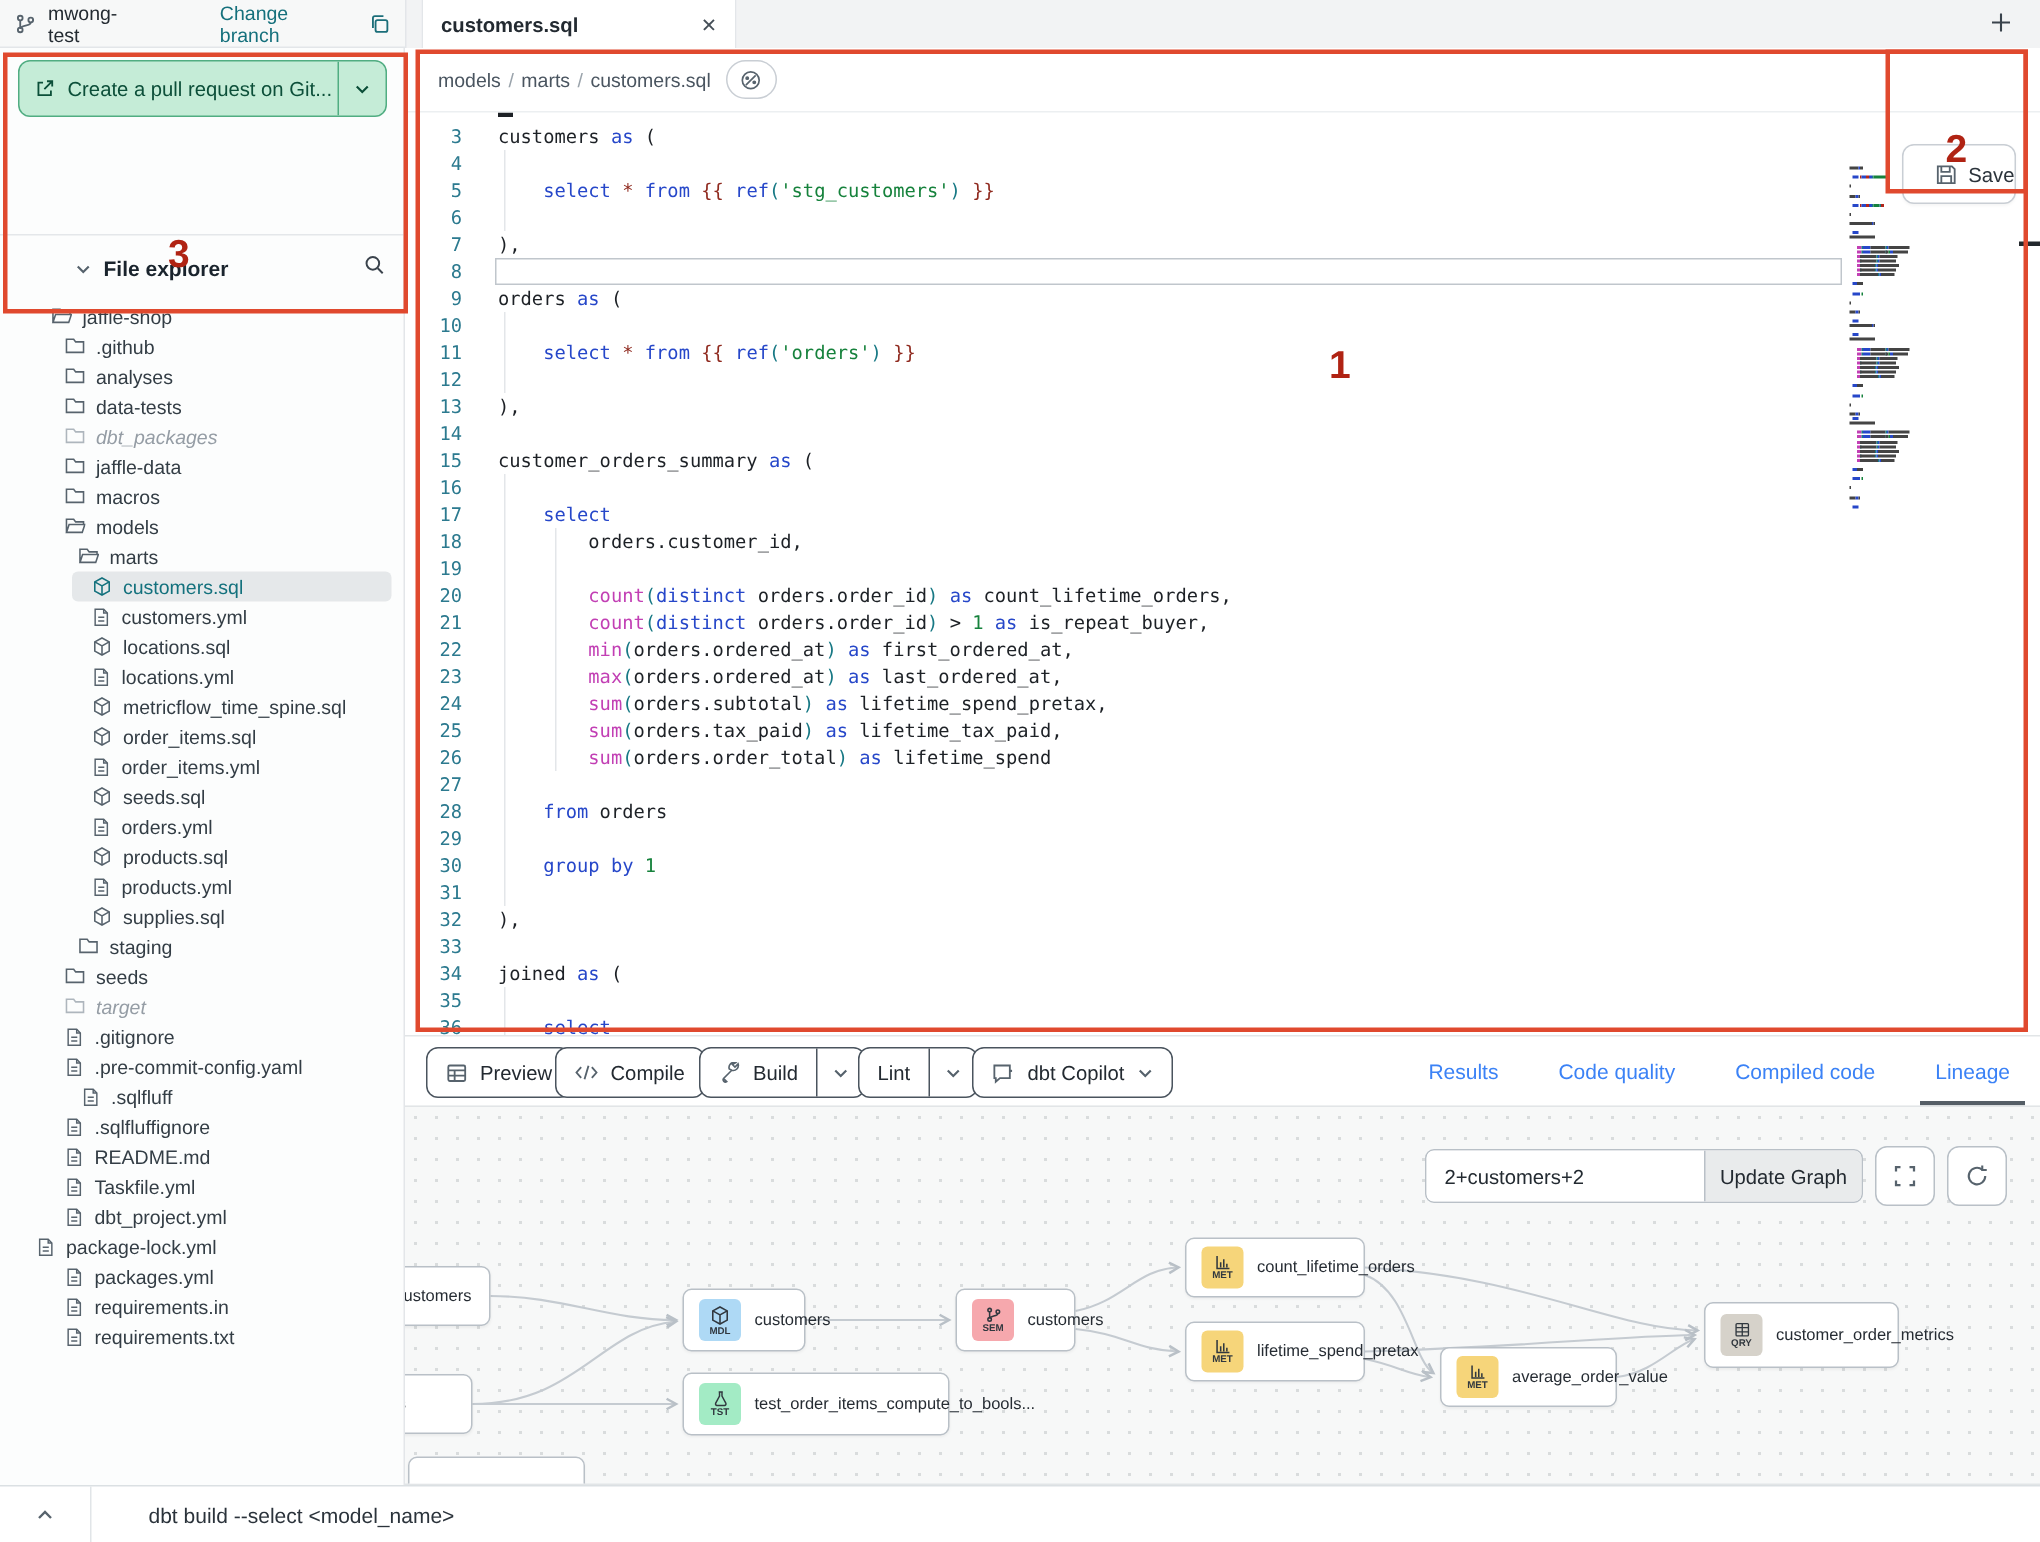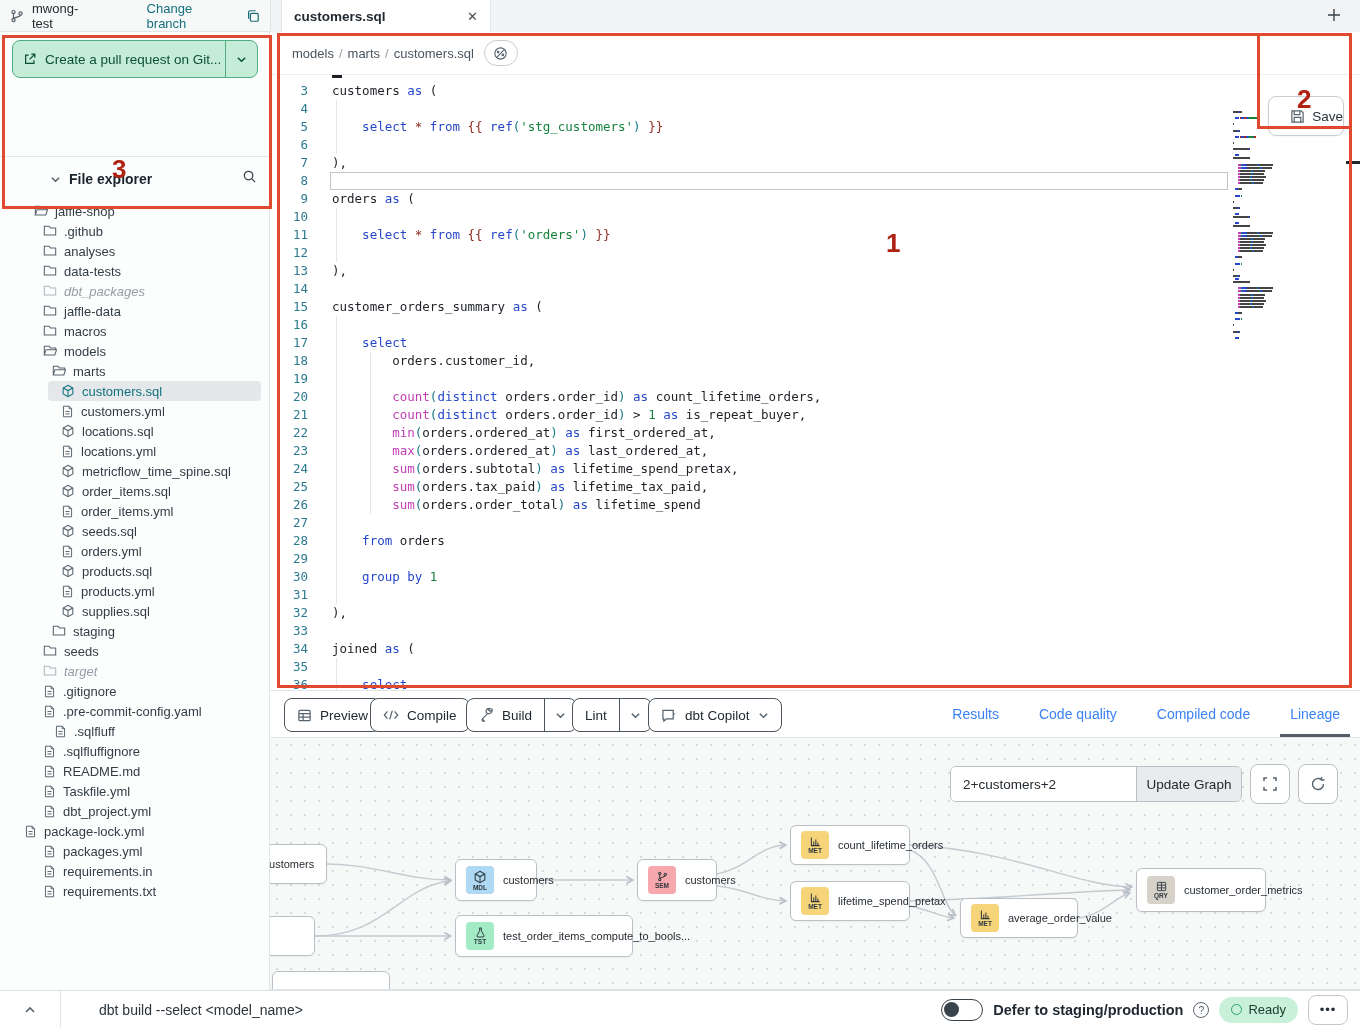--- a/index.html
+++ b/index.html
@@ -1084,32 +1084,20 @@
   </div>
 
   <footer class="statusbar">
     <span class="sb-chevron icon">
         <svg width="12" height="12" viewBox="0 0 12 12" fill="none" stroke="currentColor" stroke-width="1.6">
           <path d="M2 8l4-4 4 4"></path>
         </svg>
       </span>
     <span class="sb-vdiv"></span>
     <span class="sb-cmd">dbt build --select &lt;model_name&gt;</span>
-    <div class="sb-right">
-      <span class="toggle">
-          <span class="knob"></span>
-        </span>
-      <span class="defer-lbl">Defer to staging/production</span>
-      <span class="help-ico">?</span>
-      <span class="ready-pill">
-        <span class="ready-circle"></span>
-        <span class="ready-txt">Ready</span>
-      </span>
-      <span class="dots-btn">•••</span>
-    </div>
   </footer>
 
   <div id="annotations">
       <div class="ann-box" style="left: 277px; top: 33px; width: 1075px; height: 655px;"></div>
       <div class="ann-lbl" style="left: 886px; top: 228px;">1</div>
       <div class="ann-box" style="left: 1257px; top: 33px; width: 95px; height: 96px;"></div>
       <div class="ann-lbl" style="left: 1297px; top: 84px;">2</div>
       <div class="ann-box" style="left: 2px; top: 35px; width: 270px; height: 174px;"></div>
       <div class="ann-lbl" style="left: 112px; top: 154px;">3</div>
     </div>

